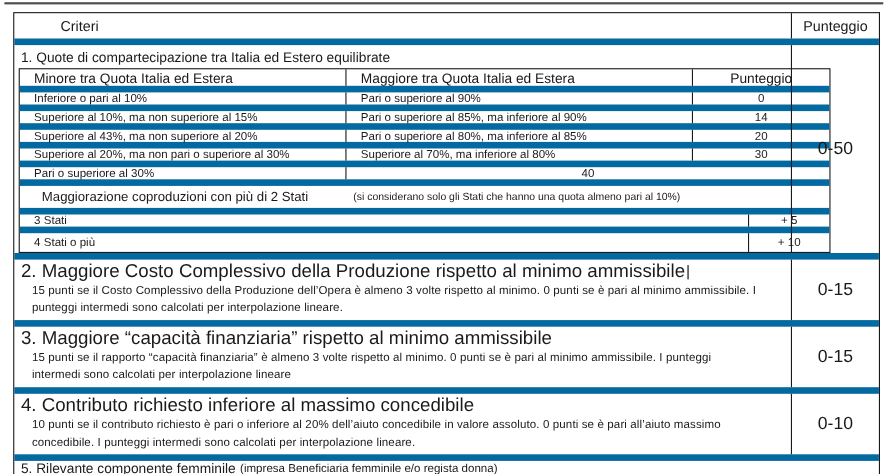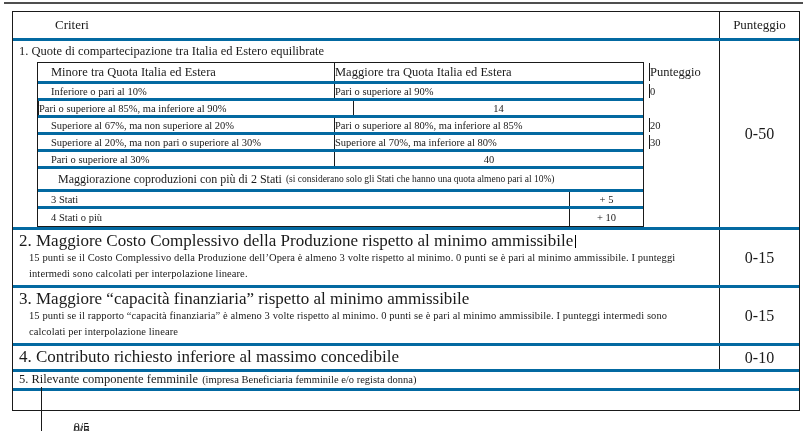--- a/index.html
+++ b/index.html
@@ -16,21 +16,21 @@
     width:799px; height:2px; background:#4f4f4f;
   }
   .main-table {
     position:absolute; left:12px; top:11px;
     width:786px;
     border:1px solid #1a1a1a;
     box-sizing:content-box;
     background:#ffffff;
   }
   .row { display:flex; box-sizing:border-box; }
-  .bb { border-bottom:3px solid #0369a1;font-family:Liberation Serif, serif; }
+  .bb { border-bottom:6px solid #0369a1; }
   .score-cell {
     width:80px; flex:0 0 80px;
     border-left:1px solid #1a1a1a;
     display:flex; align-items:center; justify-content:center;
     font-size:16px;
     box-sizing:border-box;
   }
   
   .hdr-row { height:29px; }
   .hdr-criteri {
@@ -38,34 +38,34 @@
     padding-left:42px; font-size:13px;
   }
   .hdr-score { font-size:13px; }
   
   .sec1-left { flex:1; min-width:0; }
   .sec1-title {
     height:21px; display:flex; align-items:center;
     padding-left:6px; font-size:12.5px;
   }
   .subtable {
-    margin-left:24px; width:607px;
+    margin-left:4px; width:738px;
     border:1px solid #1a1a1a;
     box-sizing:border-box;
     background:#ffffff;
   }
   .st-row { display:flex; box-sizing:border-box; }
   .st-hdr { height:21px; font-size:12.5px; }
   .st-data { height:17px; font-size:10.5px; }
   .st-col1 { flex:0 0 296px; display:flex; align-items:center; padding-left:13px; box-sizing:border-box; min-width:0; }
-  .st-col2 { flex:0 0 315px; border-left:1px solid #1a1a1a; display:flex; align-items:center; box-sizing:border-box; min-width:0; }
+  .st-col2 { flex:0 0 315px; border-left:1px solid #1a1a1a; display:flex; align-items:center; padding-left:13px; box-sizing:border-box; min-width:0; }
   .st-col3 { flex:1; border-left:1px solid #1a1a1a; display:flex; align-items:center; justify-content:center; box-sizing:border-box; }
   .st-bonus-hdr {
     height:20px; display:flex; align-items:center;
-    padding-left:20px; font-size:12px; white-space:nowrap;
+    padding-left:20px; font-size:12px; white-space:nowrap;gap:37px;
   }
   .st-bonus-note { font-size:9.5px; margin-left:4px; }
   .st-span2 { flex:1; display:flex; align-items:center; padding-left:13px; min-width:0; }
   .st-score { flex:0 0 74px; border-left:1px solid #1a1a1a; display:flex; align-items:center; justify-content:center; font-size:10.5px; box-sizing:border-box; }
   
   .sec-left { flex:1; min-width:0; padding:2px 8px 3px 6px; box-sizing:border-box; }
   .sec-title { font-size:17px; line-height:18px; }
   .sec-desc {
     font-size:10.5px; line-height:16px;
     padding-left:10px; padding-right:20px;
@@ -107,25 +107,26 @@
           <div class="st-col2">Maggiore tra Quota Italia ed Estera</div>
           <div class="st-col3" style="font-size:12.5px;">Punteggio</div>
         </div>
 
         <div class="st-row st-data bb">
           <div class="st-col1">Inferiore o pari al 10%</div>
           <div class="st-col2">Pari o superiore al 90%</div>
           <div class="st-col3">0</div>
         </div>
         <div class="st-row st-data bb">
+          <div class="st-col1">Superiore al 10%, ma non superiore al 15%</div>
           <div class="st-col2">Pari o superiore al 85%, ma inferiore al 90%</div>
           <div class="st-col3">14</div>
         </div>
         <div class="st-row st-data bb">
-          <div class="st-col1">Superiore al 67%, ma non superiore al 20%</div>
+          <div class="st-col1">Superiore al 43%, ma non superiore al 20%</div>
           <div class="st-col2">Pari o superiore al 80%, ma inferiore al 85%</div>
           <div class="st-col3">20</div>
         </div>
         <div class="st-row st-data bb">
           <div class="st-col1">Superiore al 20%, ma non pari o superiore al 30%</div>
           <div class="st-col2">Superiore al 70%, ma inferiore al 80%</div>
           <div class="st-col3">30</div>
         </div>
         <div class="st-row st-data bb">
           <div class="st-col1">Pari o superiore al 30%</div>
@@ -162,20 +163,21 @@
     <div class="sec-left">
       <div class="sec-title">3. Maggiore “capacità finanziaria” rispetto al minimo ammissibile</div>
       <div class="sec-desc">15 punti se il rapporto “capacità finanziaria” è almeno 3 volte rispetto al minimo. 0 punti se è pari al minimo ammissibile. I punteggi intermedi sono calcolati per interpolazione lineare</div>
     </div>
     <div class="score-cell">0-15</div>
   </div>
 
   <div class="row bb">
     <div class="sec-left">
       <div class="sec-title">4. Contributo richiesto inferiore al massimo concedibile</div>
+      <div class="sec-desc">10 punti se il contributo richiesto è pari o inferiore al 20% dell’aiuto concedibile in valore assoluto. 0 punti se è pari all’aiuto massimo concedibile. I punteggi intermedi sono calcolati per interpolazione lineare.</div>
     </div>
     <div class="score-cell">0-10</div>
   </div>
 
   <div class="row sec-line bb">
     <div class="sec-line-left">
       <span>5. Rilevante componente femminile</span>
       <span class="sec-line-note">(impresa Beneficiaria femminile e/o regista donna)</span>
     </div>
     <div class="score-cell">0/5</div>

